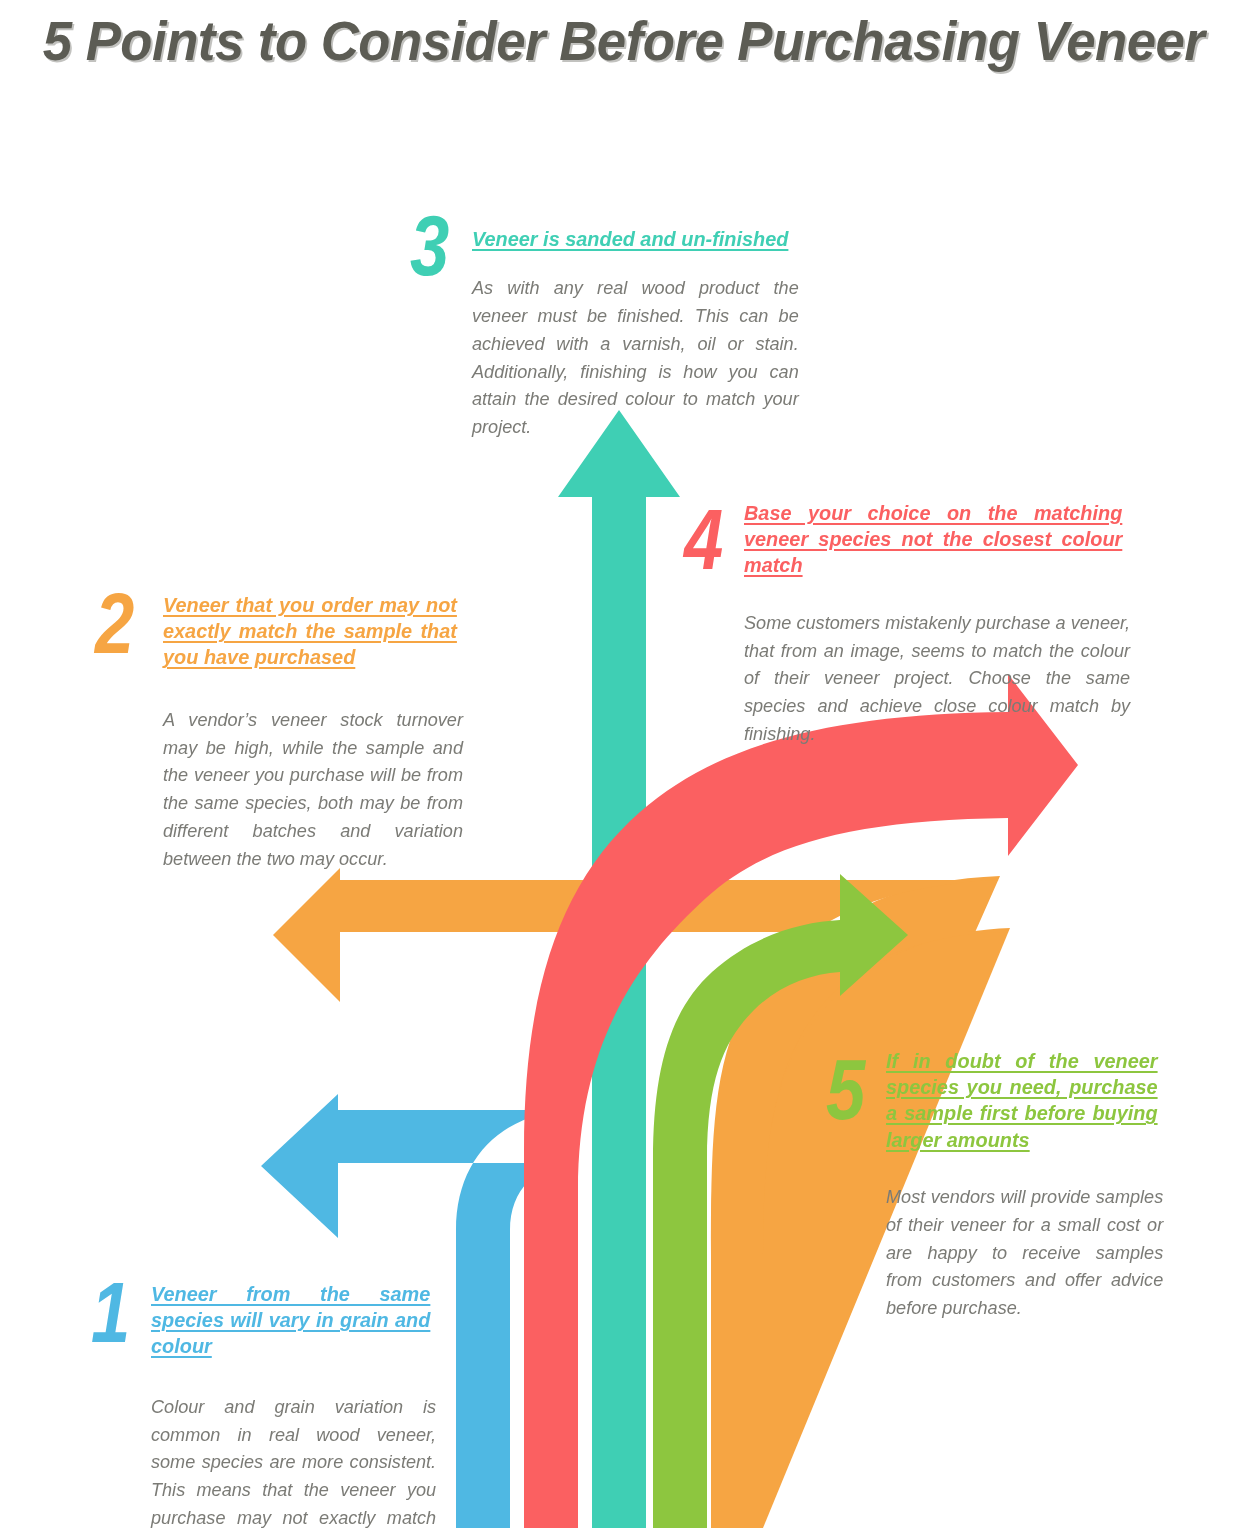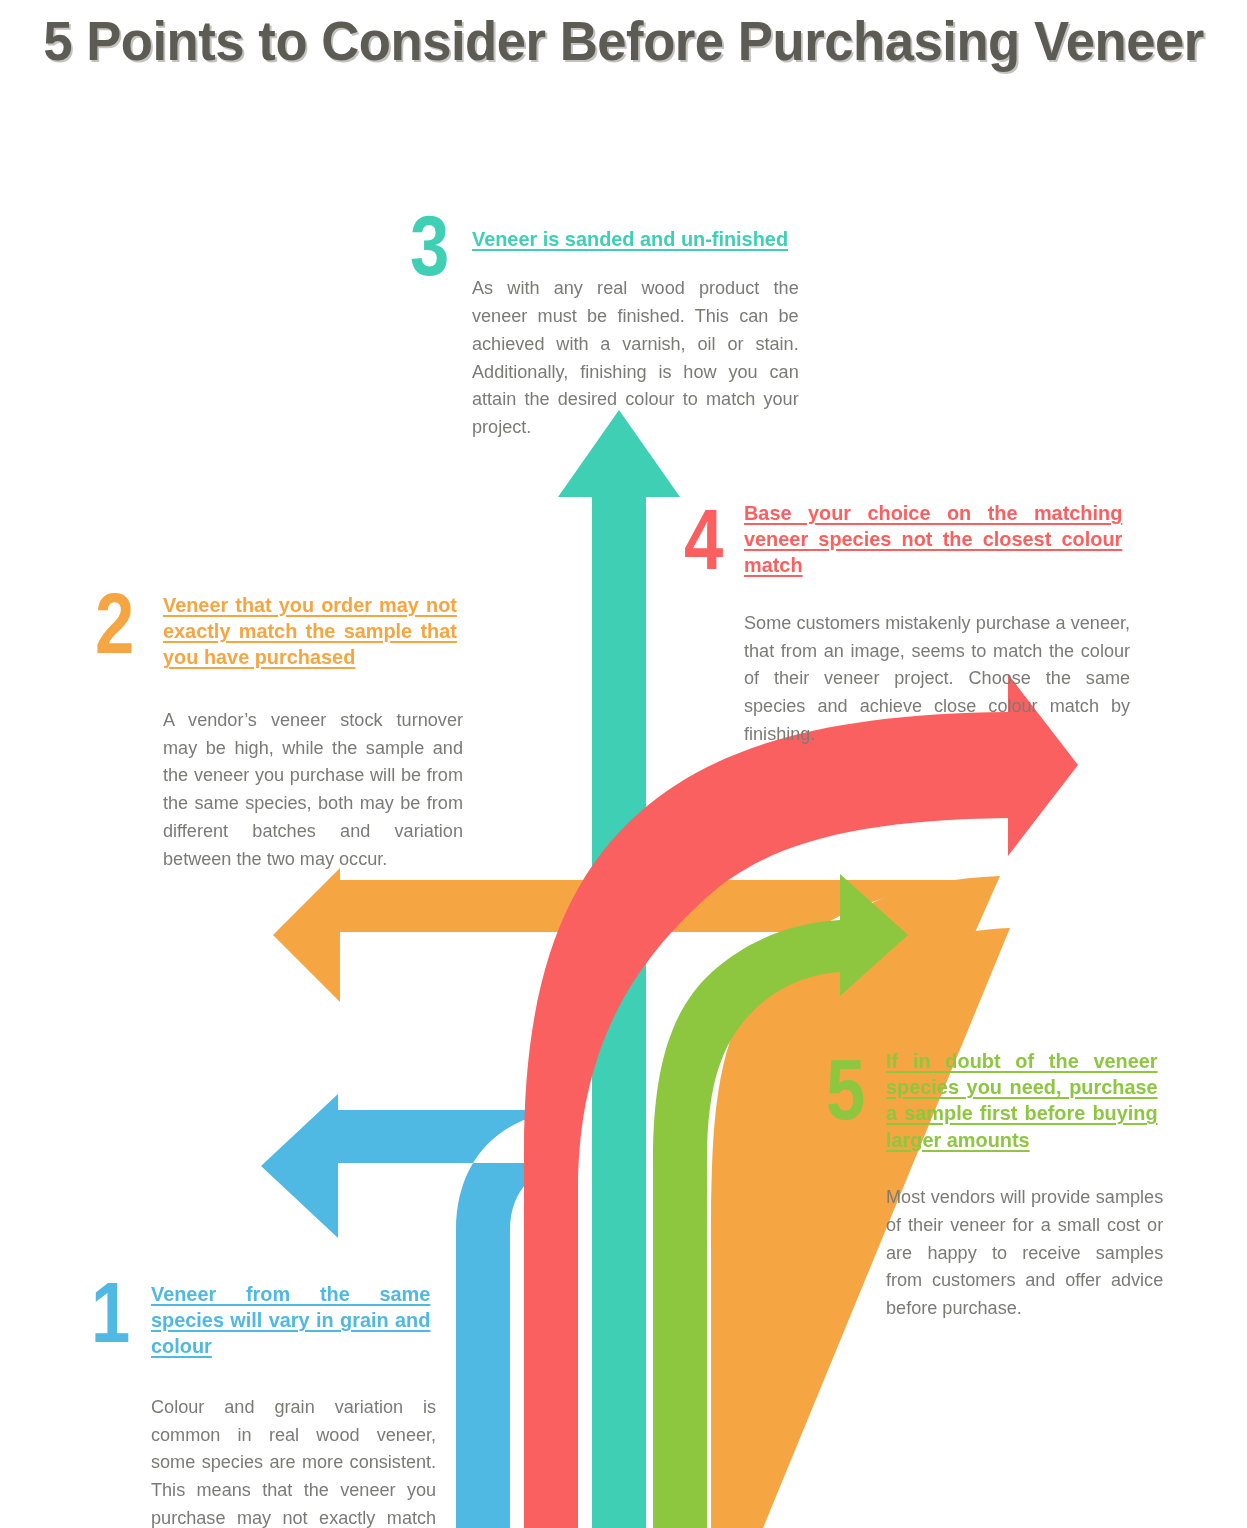--- a/index.html
+++ b/index.html
@@ -3,21 +3,21 @@
 <meta charset="utf-8">
 <style>
   html,body{margin:0;padding:0;}
   body{
     width:1247px;height:1528px;
     background:#ffffff;
     font-family:"Liberation Sans", sans-serif;
     overflow:hidden;
     position:relative;
   }
-  #stage{position:absolute;left:0;top:0;width:1247px;height:1528px;}
+  #stage{position:absolute;left:0;top:0;width:1247px;height:1528px;font-style:italic;}
 
   
   #title{
     position:absolute;left:0;top:8px;width:1247px;
     text-align:center;
     font-family:"Liberation Sans Narrow","Liberation Sans",sans-serif;
     font-weight:bold;
     font-size:56px;
     letter-spacing:-0.5px;
     color:#5c5c54;

